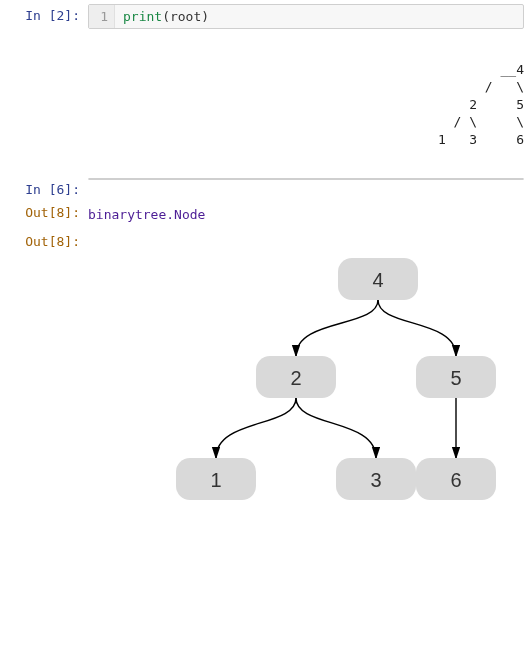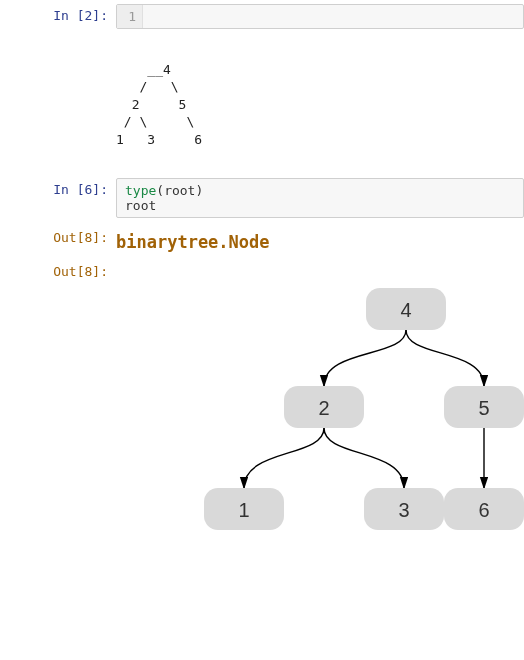--- a/index.html
+++ b/index.html
@@ -4,21 +4,21 @@
 <style>
   * { box-sizing: border-box; }
   body {
     margin: 0;
     padding: 0;
     background: #fff;
     font-family: "Consolas", "Monaco", "Menlo", monospace;
     font-size: 14px;
     width: 524px;
   }
-  .cell { display: flex; margin-left: 28px; }
+  .cell { display: flex; }
   .prompt-col {
     width: 88px;
     min-width: 88px;
     padding: 8px 8px 0 0;
     text-align: right;
     font-family: monospace;
     font-size: 13px;
   }
   .prompt-in { color: #2d3e8f; }
   .prompt-out { color: #a16207; }
@@ -48,27 +48,27 @@
     color: #333;
   }
   .builtin { color: #198844; }
   .text-output {
     font-family: monospace;
     font-size: 13px;
     white-space: pre;
     padding: 6px 0 8px 0;
     color: #222;
     line-height: 1.35;
+    text-align: right;
   }
   .plain-out {
     font-family: monospace;
-    font-size: 17px;
-    color: #a16207;
+    font-size: 13px;
+    color: #4c1d95;
     padding-top: 6px;
-    font-weight: bold;
   }
   .spacer { height: 14px; }
   .tree-svg-wrap { padding: 6px 0 0 18px; }
 
   .node-box {
     fill: #d9d9d9;
     stroke: none;
   }
   .node-label {
     font-family: "Segoe UI", Arial, sans-serif;
@@ -85,20 +85,21 @@
   .arrowhead { fill: #000; }
 </style>
 </head>
 <body>
 
 <div class="cell">
   <div class="prompt-col prompt-in">In [2]:</div>
   <div class="content-col">
     <div class="code-box">
       <div class="gutter" id="gutter-c1">1</div>
+      <div class="code" id="code-c1"><span class="builtin">print</span>(root)</div>
     </div>
   </div>
 </div>
 
 <div class="cell">
   <div class="prompt-col"></div>
   <div class="content-col">
     <div class="text-output">
     __4
    /   \
@@ -108,22 +109,20 @@
 </div>
   </div>
 </div>
 
 <div class="spacer"></div>
 
 <div class="cell">
   <div class="prompt-col prompt-in">In [6]:</div>
   <div class="content-col">
     <div class="code-box">
-      <div class="code" id="code-c2"><span class="builtin">type</span>(root)
-root</div>
     </div>
   </div>
 </div>
 
 <div class="cell">
   <div class="prompt-col prompt-out">Out[8]:</div>
   <div class="content-col">
     <div class="plain-out">binarytree.Node</div>
   </div>
 </div>

